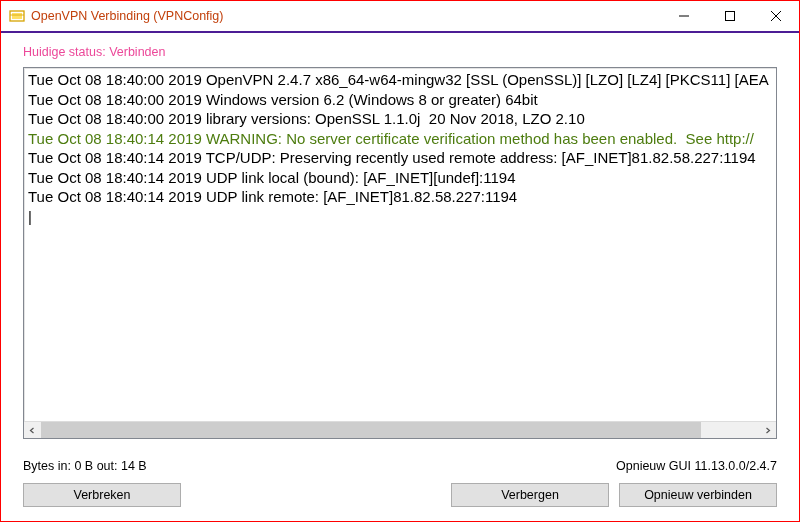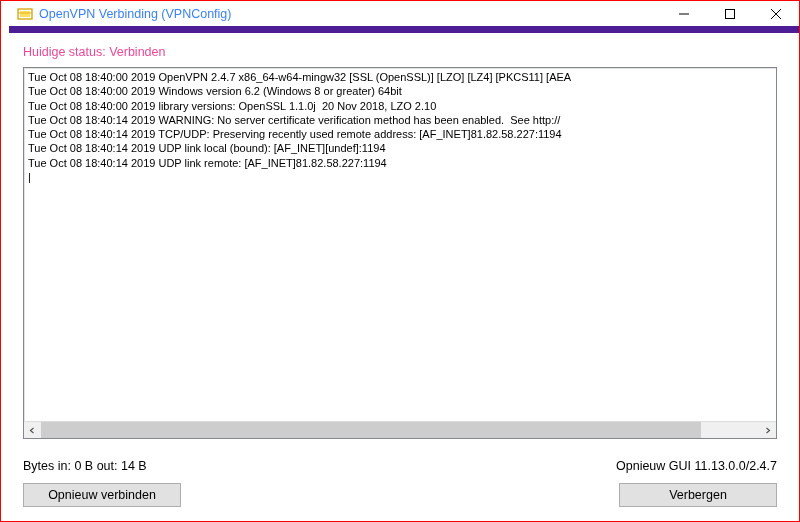--- a/index.html
+++ b/index.html
@@ -8,23 +8,22 @@
       width: 800px; height: 522px;
       border: 1px solid #ff0000;
       display: flex; flex-direction: column;
       background: #fff;
     }
     .titlebar {
       height: 32px;
       display: flex; align-items: center;
       padding-left: 8px;
       font-size: 12.5px;
-      color: #3b82f6;
-      border-bottom: 7px solid #4c1d95;
-      margin-left: 8px;
+      color: #c2410c;
+      border-bottom: 2px solid #4c1d95;
     }
     .titlebar .app-icon {
       width: 16px; height: 16px; margin-right: 6px;
       display: inline-flex; align-items: center; justify-content: center;
     }
     .titlebar .title-text { flex: 1; }
     .win-controls { display: flex; height: 100%; }
     .win-btn {
       width: 46px; height: 100%;
       display: flex; align-items: center; justify-content: center;
@@ -48,27 +47,27 @@
       flex: 1;
       display: flex; flex-direction: column;
       min-height: 0;
       background: #fff;
     }
     .log-area {
       flex: 1;
       overflow: hidden;
       padding: 2px 4px;
       font-family: 'Segoe UI', Tahoma, sans-serif;
-      font-size: 11px;
+      font-size: 15px;
       line-height: 1.3;
       white-space: pre;
       color: #000;
     }
     .log-line { white-space: pre; }
-    .log-warn { color: #000000; }
+    .log-warn { color: #4d7c0f; }
     .log-cursor { color: #000; }
     .hscroll {
       height: 17px;
       background: #f0f0f0;
       display: flex; align-items: center;
       border-top: 1px solid #dcdcdc;
     }
     .hscroll .arrow {
       width: 17px; height: 17px;
       display: flex; align-items: center; justify-content: center;
@@ -151,17 +150,18 @@
         </div>
       </div>
     </div>
 
     <div class="bottom-row">
       <span>Bytes in: 0 B  out: 14 B</span>
       <span>Opnieuw GUI 11.13.0.0/2.4.7</span>
     </div>
 
     <div class="button-row">
+      <button class="btn">Verbreken</button>
+      <button class="btn btn-right right">Verbergen</button>
       <button class="btn">Opnieuw verbinden</button>
-      <button class="btn btn-right right">Verbergen</button>
     </div>
   </div>
 </div>
 
 </body></html>

